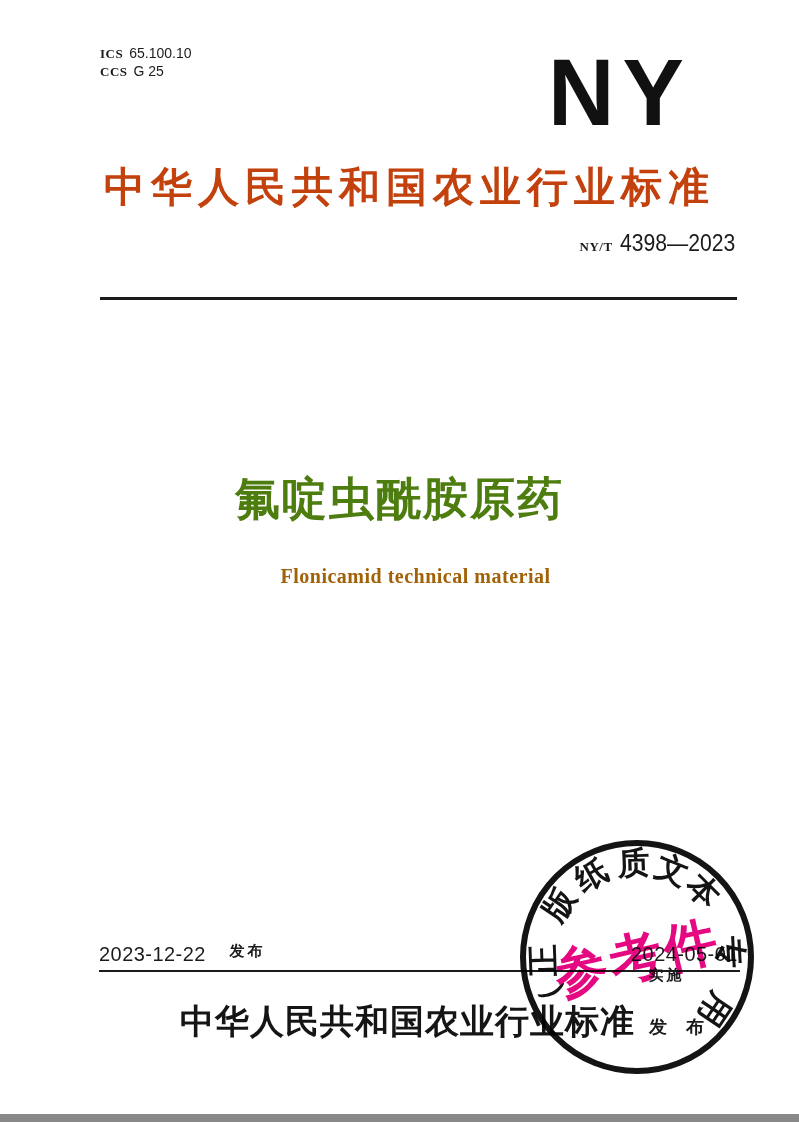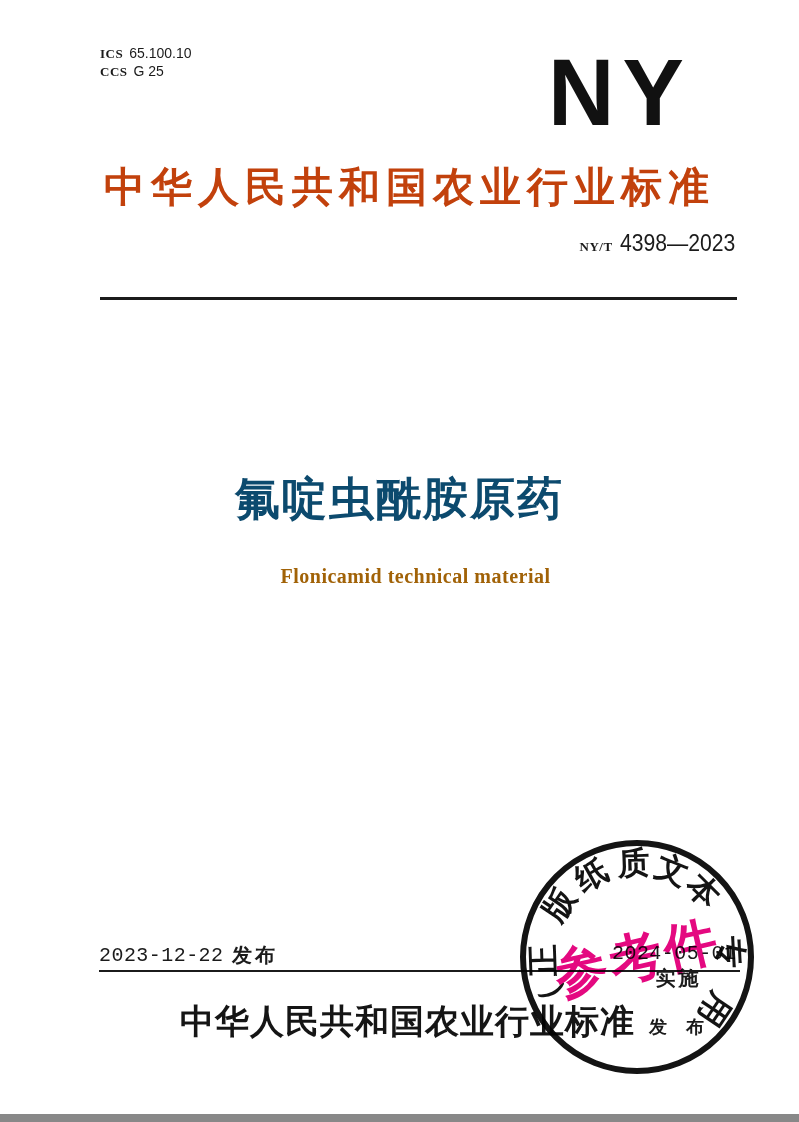--- a/index.html
+++ b/index.html
@@ -38,33 +38,33 @@
   }
   .std-no-prefix{font-family:"Liberation Serif",serif;font-weight:700;font-size:13px;letter-spacing:.5px;}
   .std-no-num{font-size:23px;font-weight:500;margin-left:7px;transform:scaleX(.92);transform-origin:left bottom;letter-spacing:0;}
   .rule{position:absolute;background:#1b1b1b;}
   .rule-top{left:100px;top:297px;width:637px;height:3px;}
   .rule-bottom{left:99px;top:970px;width:641px;height:2px;}
   
   .doc-title-cn{
     position:absolute;left:0;top:472px;width:100%;margin:0;
     text-align:center;font-weight:900;font-size:45px;line-height:1.2;
-    letter-spacing:2px;color:#0c4a6e;
+    letter-spacing:2px;color:#4d7c0f;
   }
   .doc-title-en{
     position:absolute;left:0;top:549px;width:100%;margin:16px;
     text-align:center;font-family:"Liberation Serif",serif;
     font-weight:700;font-size:20px;letter-spacing:.5px;color:#a16207;
   }
   
-  .date-left,.date-right{position:absolute;top:942px;display:flex;align-items:center;white-space:nowrap;font-family:Liberation Mono, monospace;}
+  .date-left,.date-right{position:absolute;top:942px;display:flex;align-items:flex-start;white-space:nowrap;}
   .date-left{left:99px;}
   .date-right{right:56px;flex-direction:column;}
   .date-num{font-size:21px;font-weight:500;letter-spacing:.5px;transform:scaleX(.95);transform-origin:left bottom;}
-  .date-cn{font-size:20px;font-weight:600;margin-left:2px;letter-spacing:3px;}
+  .date-cn{font-size:15px;font-weight:600;margin-left:18px;letter-spacing:3px;}
   
   .publisher-row{position:absolute;left:180px;top:999px;display:flex;align-items:baseline;white-space:nowrap;}
   .publisher{font-family:"Liberation Serif",serif;font-weight:700;font-size:34px;letter-spacing:1px;color:#151515;}
   .publish-label{font-size:18px;font-weight:700;letter-spacing:7px;margin-left:14px;}
   
   .stamp{
     position:absolute;left:520px;top:840px;width:234px;height:234px;
     border:6px solid #141414;border-radius:50%;box-sizing:border-box;
     mix-blend-mode:multiply;
   }

